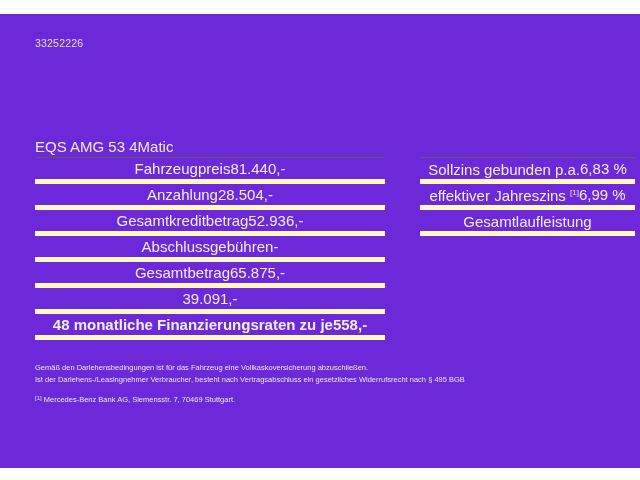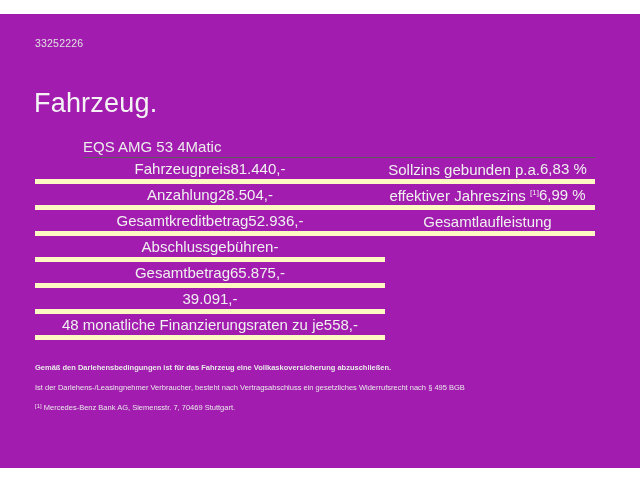--- a/index.html
+++ b/index.html
@@ -3,72 +3,71 @@
 <meta charset="utf-8">
 <style>
   html,body{margin:0;padding:0;}
   body{
     width:640px;height:480px;position:relative;overflow:hidden;
     background:#ffffff;
     font-family:"Liberation Sans", sans-serif;
   }
   .screen{
     position:absolute;left:0;top:14px;width:640px;height:454px;
-    background:#a21caf;color:#efefef;
+    background:#6d28d9;color:#efefef;
   }
   .id-number{
     position:absolute;left:35px;top:23px;
     font-size:10.5px;color:#e2e2e2;letter-spacing:.2px;
   }
   .title{
     position:absolute;left:34px;top:44px;margin:0;
     font-size:27px;font-weight:400;line-height:30px;color:#f4f4f4;
     letter-spacing:.2px;
   }
   .ltable{
     position:absolute;left:35px;top:124px;width:350px;
     font-size:15px;color:#f0f0f0;
   }
   .vehicle-row{
     height:19px;line-height:17px;
     border-bottom:1px solid #5c5c5c;
     color:#ececec;
-    margin-left:48px;
   }
   .trow{
     height:21px;line-height:21.5px;
     border-bottom:5px solid #fef9c3;
     display:flex;justify-content:center;align-items:center;
   }
   .trow .lbl{white-space:nowrap;}
   .trow .val{white-space:nowrap;text-align:right;}
-  .trow.bold{font-weight:400;}
+  .trow.bold{font-weight:700;}
   .rtable{
-    position:absolute;left:380px;top:143px;width:215px;
+    position:absolute;left:420px;top:143px;width:215px;
     font-size:15px;color:#f0f0f0;
     border-top:1px solid #5c5c5c;
   }
   sup.fn{font-size:8px;vertical-align:6px;letter-spacing:0;}
   .footer{
     position:absolute;left:35px;top:348px;right:20px;
     font-size:7.5px;line-height:12px;color:#e9e9e9;
   }
-  .footer .f-bold{font-weight:700;margin-bottom:8px;white-space:nowrap;}
+  .footer .f-bold{font-weight:400;margin-bottom:0;white-space:nowrap;}
   .footer .f-line{white-space:nowrap;}
   .footer .f-bank{margin-top:6px;white-space:nowrap;}
   .footer sup.fn{font-size:6px;vertical-align:2px;}
 </style>
 </head>
 <body>
 
 <div class="screen">
 
   <div class="id-number">33252226</div>
 
-  <h1 class="title"><br><span>Fahrzeug.</span></h1>
+  <h1 class="title"><br></h1>
 
   <div class="ltable">
     <div class="vehicle-row">EQS AMG 53 4Matic</div>
 
     <div class="trow">
       <span class="lbl">Fahrzeugpreis</span>
       <span class="val">81.440,-</span>
     </div>
     <div class="trow">
       <span class="lbl">Anzahlung</span>

